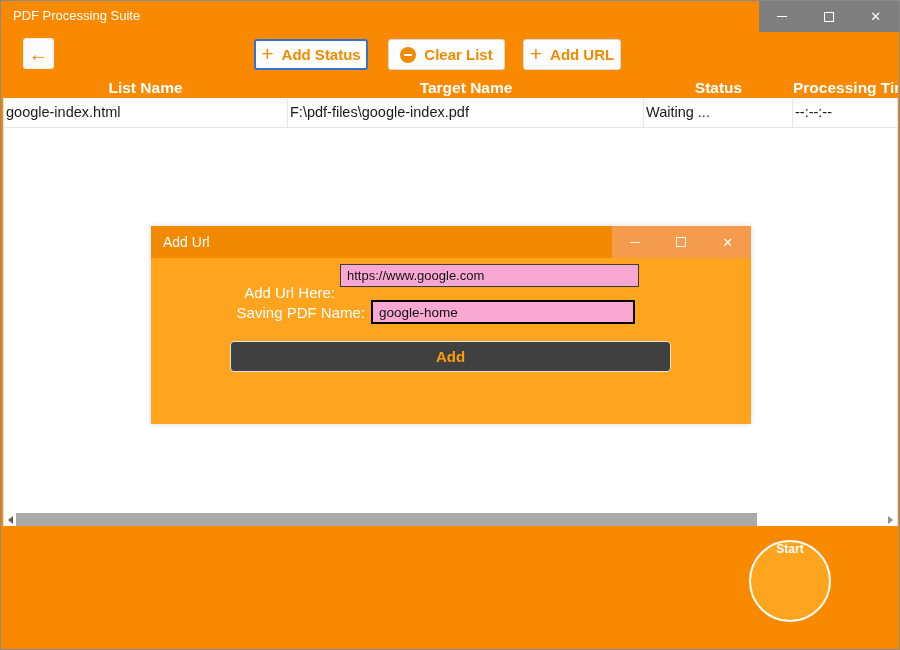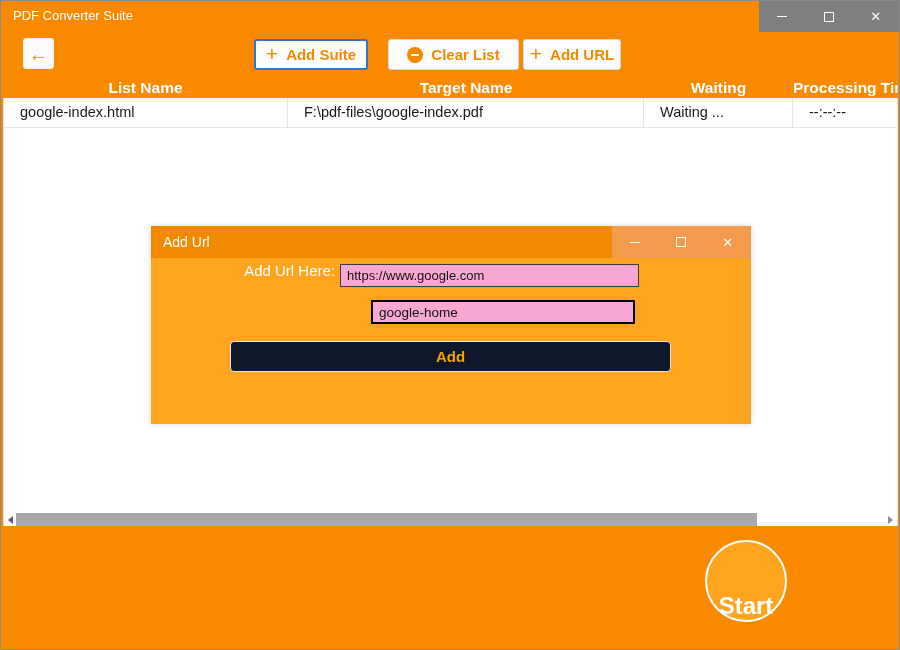--- a/index.html
+++ b/index.html
@@ -33,128 +33,128 @@
     color:#F28A00; font-size:20px; font-weight:bold; line-height:1;
   }
   .tb-btn {
     position:absolute; top:38px; height:31px;
     background:#fdfdfd; border:1px solid #d8d8d8; border-radius:3px;
     display:flex; align-items:center; justify-content:center; gap:8px;
     color:#F28A00; font-weight:bold; font-size:15px;
   }
   .tb-btn.focused { border:2px solid #2e74d8; }
   .btn-addfiles { left:253px; width:114px; }
-  .btn-clearlist { left:387px; width:131px; }
+  .btn-clearlist { left:387px; width:117px; }
   .btn-addurl { left:522px; width:98px; }
   .plus-icon { color:#F28A00; font-size:21px; font-weight:normal; line-height:1; margin-top:-2px; }
   .minus-circle {
     width:16px; height:16px; border-radius:50%; background:#F28A00;
     display:inline-flex; align-items:center; justify-content:center;
   }
   .minus-circle::after { content:""; width:8px; height:2px; background:#fff; }
 
   
   .table-header { position:absolute; left:2px; top:76px; width:895px; height:21px; display:flex; }
   .th { color:#fff; font-weight:bold; font-size:15.5px; text-align:center; line-height:21px; overflow:hidden; white-space:nowrap; }
   .th:nth-child(1){ width:285px; } .th:nth-child(2){ width:356px; }
   .th:nth-child(3){ width:149px; } .th:nth-child(4){ width:105px; }
 
   .list-area {
     position:absolute; left:2px; top:97px; width:895px; height:415px;
     background:#fff; border-left:1px solid #e2e2e2; border-right:1px solid #e2e2e2;
   }
   .file-row { display:flex; height:30px; border-bottom:1px solid #e6e6e6; background:#fff; }
   .td {
-    font-size:14.5px; color:#1a1a1a; line-height:29px; padding-left:16px;
+    font-size:14.5px; color:#1a1a1a; line-height:29px; padding-left:2px;
     border-right:1px solid #e6e6e6; overflow:hidden; white-space:nowrap;
   }
   .td:nth-child(1){ width:284px; } .td:nth-child(2){ width:356px; }
   .td:nth-child(3){ width:149px; } .td:nth-child(4){ width:104px; border-right:none; }
 
   
   .hscroll { position:absolute; left:2px; top:512px; width:895px; height:13px; background:#fff; border-left:1px solid #e2e2e2; border-right:1px solid #e2e2e2; }
   .scroll-arrow { position:absolute; top:0; width:13px; height:13px; display:flex; align-items:center; justify-content:center; }
   .arrow-left { left:0; }
   .arrow-right { right:0; }
   .tri-left { width:0; height:0; border-top:4px solid transparent; border-bottom:4px solid transparent; border-right:5px solid #5f5f5f; }
   .tri-right { width:0; height:0; border-top:4px solid transparent; border-bottom:4px solid transparent; border-left:5px solid #8f8f8f; }
   .scroll-thumb { position:absolute; left:12px; top:0; width:741px; height:13px; background:#a9a9a9; }
 
   
   .bottom-bar { position:absolute; left:0; top:525px; width:900px; height:124px; background:#F98A00; }
   .start-btn {
-    position:absolute; left:704px; top:14px; width:82px; height:82px;
+    position:absolute; left:748px; top:14px; width:82px; height:82px;
     border-radius:50%; background:#FFA41E; border:2px solid #fff;
-    display:flex; align-items:flex-end; justify-content:center;
-    color:#fff; font-weight:bold; font-size:24px;
+    display:flex; align-items:flex-start; justify-content:center;
+    color:#fff; font-weight:bold; font-size:12px;
   }
 
   
   .dialog { position:absolute; left:150px; top:225px; width:600px; height:198px; box-shadow:0 0 6px rgba(0,0,0,0.15); }
   .dialog-titlebar { position:relative; width:100%; height:32px; background:#F18A00; }
   .dialog-title { position:absolute; left:12px; top:8px; color:#fff; font-size:14px; }
   .dialog-controls { position:absolute; right:0; top:0; width:139px; height:32px; background:#F49B4D; display:flex; }
   .dialog-body { position:relative; width:100%; height:166px; background:#FFA41E; }
 
   .dlg-label { position:absolute; color:#fff; font-size:15px; text-align:right; }
-  .dlg-label-url { left:0; top:4px; width:184px; }
+  .dlg-label-url { left:0; top:26px; width:184px; }
   .dlg-label-name { left:0; top:46px; width:214px; }
   .dlg-input {
     position:absolute; background:#f9a8d4; font-family:"Liberation Sans", sans-serif;
     font-size:13px; color:#111; padding:0 6px;
   }
   .dlg-input-url { left:189px; top:6px; width:299px; height:23px; border:1px solid #3c3c3c; }
   .dlg-input-name { left:220px; top:42px; width:264px; height:24px; border:2px solid #000; font-size:13.5px; }
   .dlg-add-btn {
     position:absolute; left:79px; top:83px; width:441px; height:31px;
-    background:#0f172a; border:1px solid #e3e3e3; border-radius:4px;
+    background:#404040; border:1px solid #e3e3e3; border-radius:4px;
     display:flex; align-items:center; justify-content:center;
     color:#F9A100; font-weight:bold; font-size:15px;
   }
 </style>
 </head>
 <body>
 
 <div class="window">
 
   <div class="titlebar">
-    <span class="app-title">PDF Converter Suite</span>
+    <span class="app-title">PDF Processing Suite</span>
     <div class="win-controls">
       <div class="win-btn">
           <span class="glyph-min"></span>
         </div>
       <div class="win-btn">
           <span class="glyph-max"></span>
         </div>
       <div class="win-btn">
           <span class="glyph-close">✕</span>
         </div>
     </div>
   </div>
 
   <div class="back-btn">
     <span>←</span>
   </div>
   <div class="tb-btn btn-addfiles focused">
     <span class="plus-icon">+</span>
-    <span>Add Suite</span>
+    <span>Add Status</span>
   </div>
   <div class="tb-btn btn-clearlist">
     <span class="minus-circle"></span>
     <span>Clear List</span>
   </div>
   <div class="tb-btn btn-addurl">
     <span class="plus-icon">+</span>
     <span>Add URL</span>
   </div>
 
   <div class="table-header">
     <div class="th">List Name</div>
     <div class="th">Target Name</div>
-    <div class="th">Waiting</div>
+    <div class="th">Status</div>
     <div class="th">Processing Time</div>
   </div>
 
   <div class="list-area">
     <div class="file-row">
       <div class="td">google-index.html</div>
       <div class="td">F:\pdf-files\google-index.pdf</div>
       <div class="td">Waiting ...</div>
       <div class="td">--:--:--</div>
     </div>
@@ -188,20 +188,21 @@
             <span class="glyph-max"></span>
           </div>
         <div class="win-btn">
             <span class="glyph-close">✕</span>
           </div>
       </div>
     </div>
     <div class="dialog-body">
       <span class="dlg-label dlg-label-url">Add Url Here:</span>
       <input class="dlg-input dlg-input-url" type="text" value="https://www.google.com" style="">
+      <span class="dlg-label dlg-label-name">Saving PDF Name:</span>
       <input class="dlg-input dlg-input-name" type="text" value="google-home" style="">
       <div class="dlg-add-btn">
         <span>Add</span>
       </div>
     </div>
   </div>
 
 </div>
 
 </body></html>

